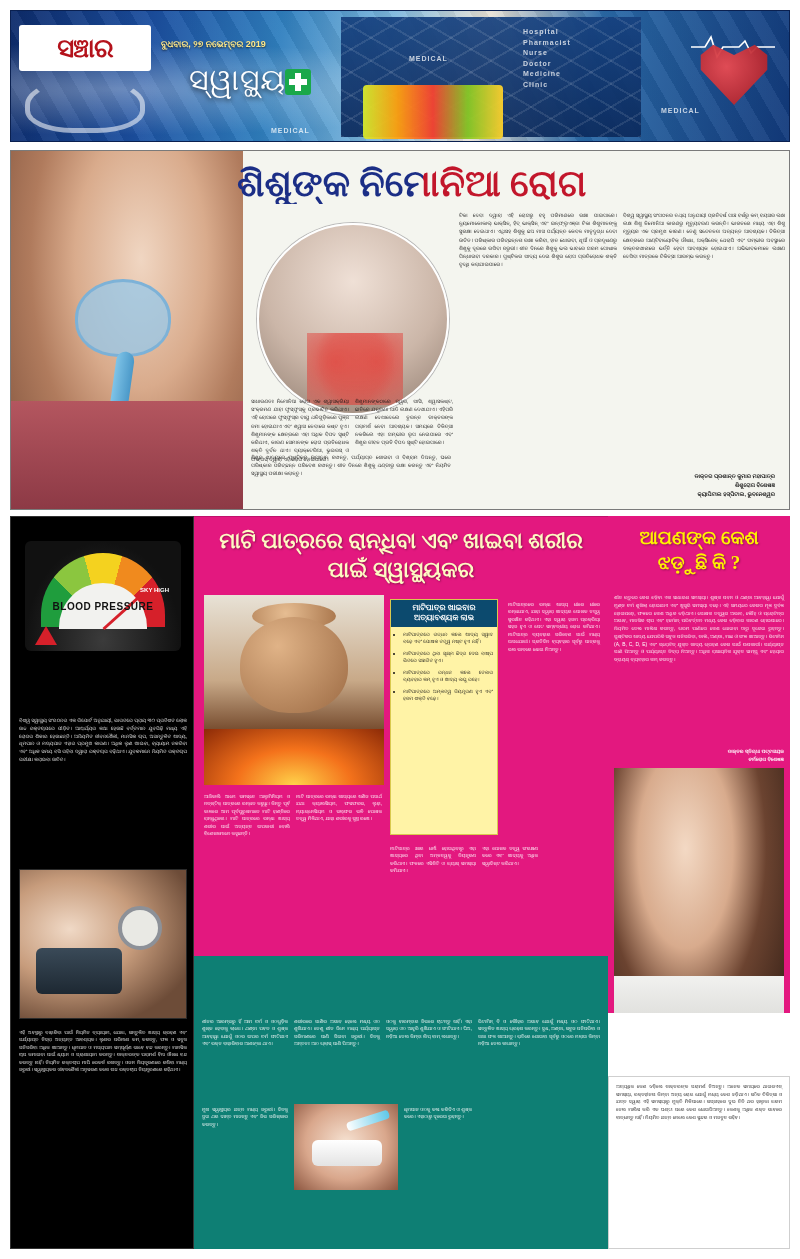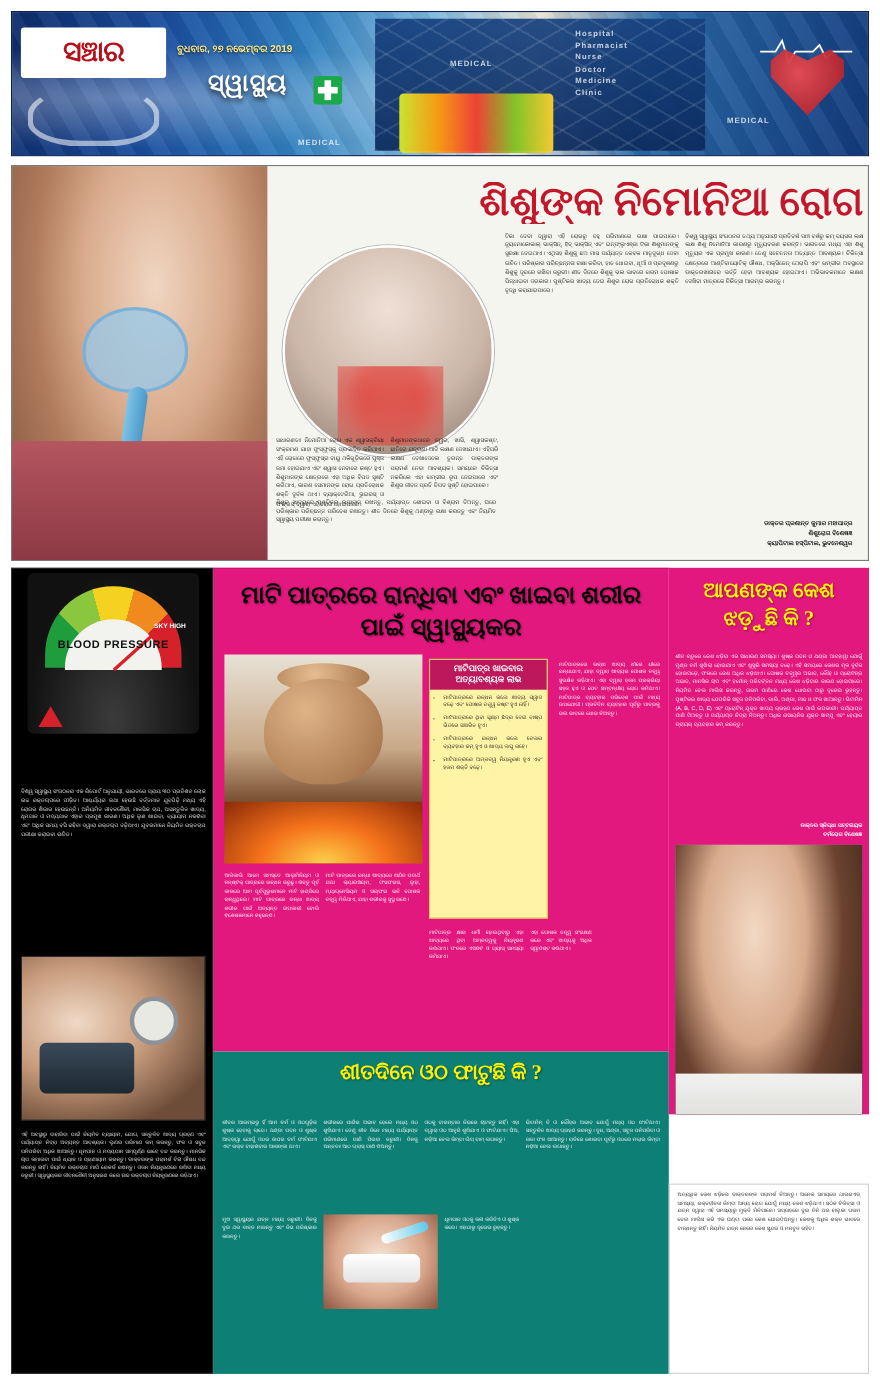--- a/index.html
+++ b/index.html
@@ -53,31 +53,31 @@
     position: absolute; left: 8px; top: 14px;
     width: 132px; height: 46px;
     background: #ffffff;
     border-radius: 3px;
     display: flex; align-items: center; justify-content: center;
   }
   .mh-logo-text {
     color: #b4121b;
     font-size: 26px; font-weight: bold;
     letter-spacing: -1px;
-    font-family: Liberation Mono, monospace;
+    font-family: Liberation Sans, sans-serif;
   }
   .mh-date {
     position: absolute; left: 150px; top: 28px;
     color: #ffe98a; font-size: 9px; font-weight: bold;
     text-shadow: 0 1px 2px rgba(0,0,0,.7);
   }
   .mh-section {
     position: absolute; left: 178px; top: 52px;
     color: #ffffff;
-    font-size: 22px; font-weight: bold;
+    font-size: 30px; font-weight: normal;
     text-shadow: 0 2px 5px rgba(0,0,0,.65);
     letter-spacing: 1px;
     text-align: center;
   }
   .mh-cross {
     position: absolute; left: 274px; top: 58px;
     width: 26px; height: 26px; background: #1aa84a; border-radius: 3px;
   }
   .mh-cross:before, .mh-cross:after {
     content: ""; position: absolute; background: #fff;
@@ -112,21 +112,21 @@
     position: absolute;
     left: 10px; top: 150px;
     width: 780px; height: 360px;
     border: 1px solid #7a7a7a;
     background: #f4f5ef;
     overflow: hidden;
   }
   .feature-headline {
     position: absolute; left: 226px; top: 14px;
     width: 548px;
-    text-align: right;
+    text-align: left;
     font-size: 37px; font-weight: bold;
     font-family: "Liberation Serif", serif;
     letter-spacing: 0px;
     line-height: 1.05;
     background: linear-gradient(90deg,#1b2e86 0%, #1b2e86 34%, #c2162b 34%, #c2162b 100%);
     -webkit-background-clip: text; background-clip: text;
     color: transparent;
     text-shadow: none;
   }
   .feature-photo {
@@ -197,21 +197,21 @@
   
   .bp-col {
     position: absolute; left: 0; top: 0;
     width: 184px; height: 733px;
     background: #000000;
     color: #ffffff;
     border: 1px solid #333;
     overflow: hidden;
   }
   .gauge {
-    position: absolute; left: 14px; top: 4px; width: 156px; height: 146px;
+    position: absolute; left: 14px; top: 24px; width: 156px; height: 110px;
     background: radial-gradient(ellipse at 50% 90%, #3b3b3b 0%, #111 70%);
     border-radius: 6px;
     overflow: hidden;
   }
   .gauge .dial {
     position: absolute; left: 16px; top: 12px; width: 124px; height: 74px;
     border-radius: 124px 124px 0 0;
     background: conic-gradient(from 270deg at 50% 100%,
       #1f9d3d 0deg 45deg, #8bc63f 45deg 75deg, #f4d21f 75deg 105deg,
       #f08a1e 105deg 135deg, #d6202a 135deg 180deg);
@@ -278,21 +278,21 @@
     position: absolute; left: 184px; top: 0;
     width: 414px; height: 440px;
     background: #e3187f;
     overflow: hidden;
     border-top: 1px solid #c0116c;
   }
   .clay-title {
     position: absolute; left: 10px; top: 10px; width: 394px;
     text-align: center;
     font-size: 22px; font-weight: bold; line-height: 1.3;
-    color: #000000;
+    color: #fef9c3;
     font-family: "Liberation Serif", serif;
     text-shadow: 1px 1px 2px rgba(0,0,0,.35);
   }
   .clay-photo {
     position: absolute; left: 10px; top: 78px; width: 180px; height: 190px;
     background: linear-gradient(180deg,#e8e2d6 0%, #c8a988 45%, #6b3f22 75%, #d6541d 100%);
     overflow: hidden;
   }
   .clay-photo .pot {
     position: absolute; left: 36px; top: 22px; width: 108px; height: 96px;
@@ -307,21 +307,21 @@
   .clay-photo .fire {
     position: absolute; left: 0; bottom: 0; width: 180px; height: 56px;
     background: radial-gradient(ellipse at 50% 100%, #ffd24a 0%, #f4721b 45%, #8c2a07 100%);
   }
   .clay-box {
     position: absolute; left: 196px; top: 82px; width: 108px; height: 236px;
     background: #fff3a6;
     border: 1px solid #d9c94e;
   }
   .clay-box-head {
-    background: #be185d; color: #ffffff;
+    background: #0c4a6e; color: #ffffff;
     font-size: 8px; font-weight: bold; text-align: center;
     padding: 3px 0; line-height: 1.3;
   }
   .clay-box ul { margin: 0; padding: 4px 4px 4px 12px; }
   .clay-box li { font-size: 5px; line-height: 1.5; color: #111; margin-bottom: 4px; text-align: justify; }
   .clay-col-txt {
     position: absolute; font-size: 4.8px; line-height: 1.55;
     color: #ffffff; text-align: justify;
   }
   #ccol1 { left: 10px; top: 276px; width: 86px; }
@@ -511,21 +511,20 @@
       </div>
 
       <div class="clay-right-txt">ମାଟିପାତ୍ରରେ ରନ୍ଧା ଖାଦ୍ୟ ଧୀରେ ଧୀରେ ରନ୍ଧାଯାଏ, ଯାହା ଦ୍ୱାରା ଖାଦ୍ୟର ପୋଷକ ତତ୍ତ୍ୱ ସୁରକ୍ଷିତ ରହିଥାଏ। ଏହା ଦ୍ୱାରା ହଜମ ପ୍ରକ୍ରିୟା ସହଜ ହୁଏ ଓ ପେଟ ସମ୍ବନ୍ଧୀୟ ରୋଗ କମିଥାଏ। ମାଟିପାତ୍ର ବ୍ୟବହାର ପରିବେଶ ପାଇଁ ମଧ୍ୟ ଉପଯୋଗୀ। ପ୍ରତିଦିନ ବ୍ୟବହାର ପୂର୍ବରୁ ପାତ୍ରକୁ ଭଲ ଭାବରେ ଧୋଇ ନିଅନ୍ତୁ।</div>
       <div class="clay-col-txt" id="ccol1">ଆଜିକାଲି ଆମେ ସମସ୍ତେ ଆଲୁମିନିୟମ ଓ ନନ୍‌ଷ୍ଟିକ୍‌ ପାତ୍ରରେ ରନ୍ଧନ କରୁଛୁ। କିନ୍ତୁ ପୂର୍ବ କାଳରେ ଆମ ପୂର୍ବପୁରୁଷମାନେ ମାଟି ହାଣ୍ଡିରେ ରାନ୍ଧୁଥିଲେ। ମାଟି ପାତ୍ରରେ ରନ୍ଧା ଖାଦ୍ୟ ଶରୀର ପାଇଁ ଅତ୍ୟନ୍ତ ଉପକାରୀ ବୋଲି ବିଶେଷଜ୍ଞମାନେ କହୁଛନ୍ତି।</div>
       <div class="clay-col-txt" id="ccol2">ମାଟି ପାତ୍ରରେ ରନ୍ଧା ଖାଦ୍ୟରେ ଖଣିଜ ପଦାର୍ଥ ଯଥା କ୍ୟାଲସିୟମ, ଫସଫରସ, ଲୁହା, ମ୍ୟାଗ୍ନେସିୟମ ଓ ସଲ୍‌ଫର ଭଳି ପୋଷକ ତତ୍ତ୍ୱ ମିଳିଥାଏ, ଯାହା ଶରୀରକୁ ସୁସ୍ଥ ରଖେ।</div>
       <div class="clay-col-txt" id="ccol3">ମାଟିପାତ୍ର କ୍ଷାର ଧର୍ମୀ ହୋଇଥିବାରୁ ଏହା ଖାଦ୍ୟରେ ଥିବା ଅମ୍ଳତ୍ୱକୁ ନିୟନ୍ତ୍ରଣ କରିଥାଏ। ଫଳରେ ଏସିଡିଟି ଓ ଗ୍ୟାସ୍‌ ସମସ୍ୟା କମିଯାଏ।</div>
       <div class="clay-col-txt" id="ccol4">ଏହା ପୋଷକ ତତ୍ତ୍ୱ ସଂରକ୍ଷଣ କରେ ଏବଂ ଖାଦ୍ୟକୁ ଅଧିକ ସ୍ୱାଦିଷ୍ଟ କରିଥାଏ।</div>
     </div>
 
     <div class="teeth-col">
-      <div class="teeth-title">ଶୀତଦିନେ ଓଠ ଫାଟୁଛି କି ?</div>
       <div class="teeth-txt" id="tcol1">ଶୀତର ଆରମ୍ଭରୁ ହିଁ ଆମ ଚର୍ମ ଓ ଓଠଗୁଡ଼ିକ ଶୁଷ୍କ ହେବାକୁ ଲାଗେ। ଥଣ୍ଡା ପବନ ଓ ଶୁଷ୍କ ଆବହାୱା ଯୋଗୁଁ ଓଠର ଉପର ଚର୍ମ ଫାଟିଯାଏ ଏବଂ ରକ୍ତ ବାହାରିବାର ଆଶଙ୍କା ଥାଏ।</div>
       <div class="teeth-txt" id="tcol2">ଶରୀରରେ ପାଣିର ଅଭାବ ହେଲେ ମଧ୍ୟ ଓଠ ଶୁଖିଯାଏ। ତେଣୁ ଶୀତ ଦିନେ ମଧ୍ୟ ପର୍ଯ୍ୟାପ୍ତ ପରିମାଣରେ ପାଣି ପିଇବା ଜରୁରୀ। ଦିନକୁ ଅନ୍ତତଃ ଆଠ ଗ୍ଲାସ୍‌ ପାଣି ପିଅନ୍ତୁ।</div>
       <div class="teeth-txt" id="tcol3">ଓଠକୁ ବାରମ୍ବାର ଜିଭରେ ଚାଟନ୍ତୁ ନାହିଁ। ଏହା ଦ୍ୱାରା ଓଠ ଆହୁରି ଶୁଖିଯାଏ ଓ ଫାଟିଯାଏ। ଘିଅ, ନଡ଼ିଆ ତେଲ କିମ୍ବା ଲିପ୍‌ ବାମ୍‌ ଲଗାନ୍ତୁ।</div>
       <div class="teeth-txt" id="tcol4">ଭିଟାମିନ୍‌ ବି ଓ ଲୌହର ଅଭାବ ଯୋଗୁଁ ମଧ୍ୟ ଓଠ ଫାଟିଥାଏ। ସନ୍ତୁଳିତ ଖାଦ୍ୟ ଗ୍ରହଣ କରନ୍ତୁ। ଦୁଧ, ଅଣ୍ଡା, ସବୁଜ ପନିପରିବା ଓ ତାଜା ଫଳ ଖାଆନ୍ତୁ। ରାତିରେ ଶୋଇବା ପୂର୍ବରୁ ଓଠରେ ମଲାଇ କିମ୍ବା ନଡ଼ିଆ ତେଲ ଲଗାନ୍ତୁ।</div>
       <div class="teeth-photo">
         <div class="teeth"></div>
         <div class="brush"></div>
       </div>
       <div class="teeth-txt" id="tcol5">ମୁଖ ସ୍ୱାସ୍ଥ୍ୟର ଯତ୍ନ ମଧ୍ୟ ଜରୁରୀ। ଦିନକୁ ଦୁଇ ଥର ଦାନ୍ତ ମାଜନ୍ତୁ ଏବଂ ଜିଭ ପରିଷ୍କାର କରନ୍ତୁ।</div>
       <div class="teeth-txt" id="tcol6">ଧୂମପାନ ଓଠକୁ କଳା କରିଦିଏ ଓ ଶୁଷ୍କ କରେ। ଏହାଠାରୁ ଦୂରେଇ ରୁହନ୍ତୁ।</div>

